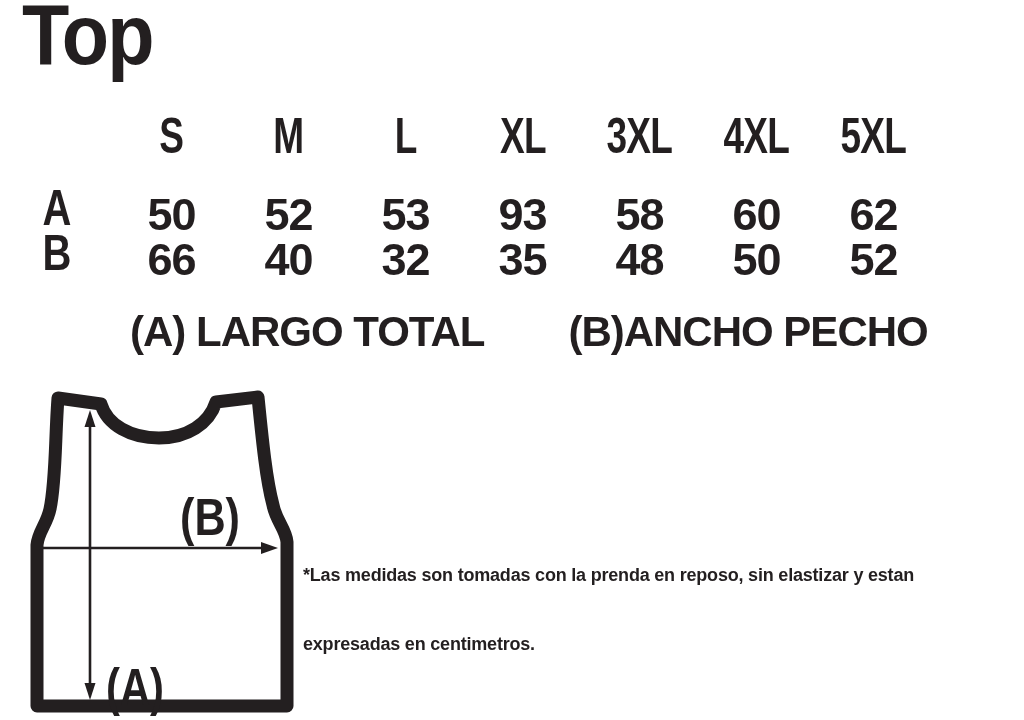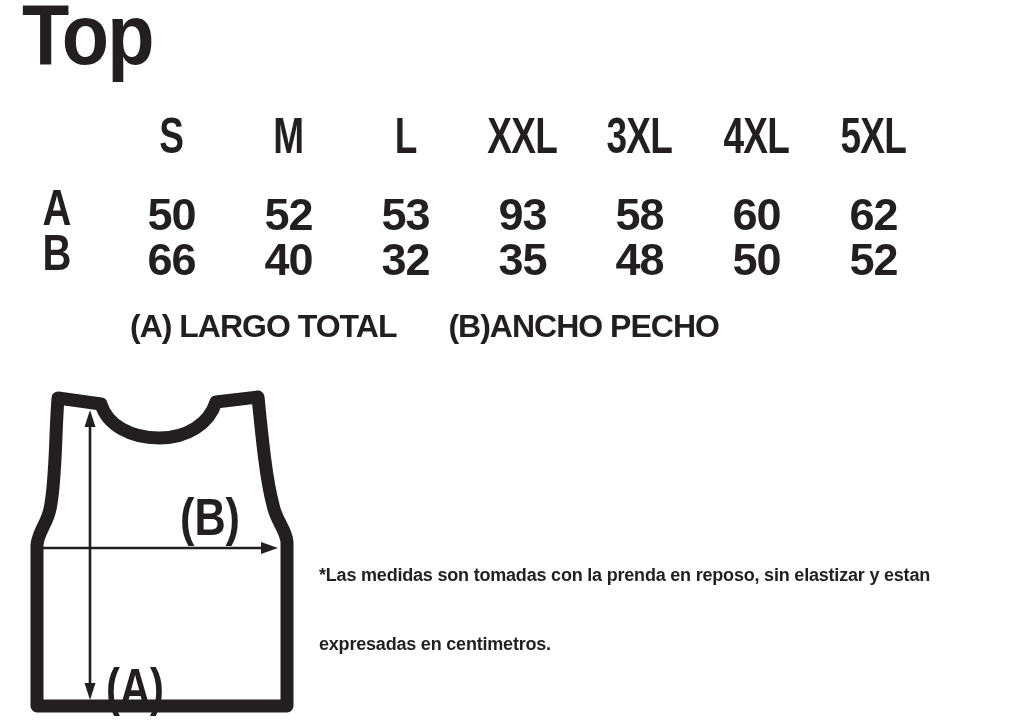--- a/index.html
+++ b/index.html
@@ -34,51 +34,51 @@
     display: inline-block; transform: scaleX(0.74); transform-origin: center;
     font-weight: bold; font-size: 50px; letter-spacing: -1px;
   }
   .num-row { height: 45px; line-height: 45px; }
   .num-cell { font-size: 45px; font-weight: bold; letter-spacing: -1px; }
   .ab-label span { transform: scaleX(0.8); }
 
   
   .legend {
     position: absolute; left: 130px; top: 308px;
-    display: flex; gap: 52px;
-    font-size: 32px; font-weight: bold; letter-spacing: -1px;
+    display: flex; gap: 84px;
+    font-size: 42px; font-weight: bold; letter-spacing: -1px;
     white-space: pre;
   }
 
   
   .diagram { position: absolute; left: 25px; top: 385px; }
 
   
   .notes {
     position: absolute; left: 303px; top: 449px;
     font-size: 18px; font-weight: bold; line-height: 23px;
     letter-spacing: -0.2px; white-space: pre;
   }
   .note-block { margin: 0 0 15px 0; }
-  .note-line { white-space: pre; margin-left: 16px; }
+  .note-line { white-space: pre; }
 </style>
 </head>
 <body>
 
 <div class="page">
 
   <div class="title">Top</div>
 
   <div class="size-table">
     <div class="trow hdr-row">
       <div class="hdr-cell"></div>
       <div class="hdr-cell"><span>S</span></div>
       <div class="hdr-cell"><span>M</span></div>
       <div class="hdr-cell"><span>L</span></div>
-      <div class="hdr-cell"><span>XXL</span></div>
+      <div class="hdr-cell"><span>XL</span></div>
       <div class="hdr-cell"><span>3XL</span></div>
       <div class="hdr-cell"><span>4XL</span></div>
       <div class="hdr-cell"><span>5XL</span></div>
     </div>
 
     <div class="trow num-row">
       <div class="ab-label"><span>A</span></div>
       <div class="num-cell">50</div>
       <div class="num-cell">52</div>
       <div class="num-cell">53</div>

